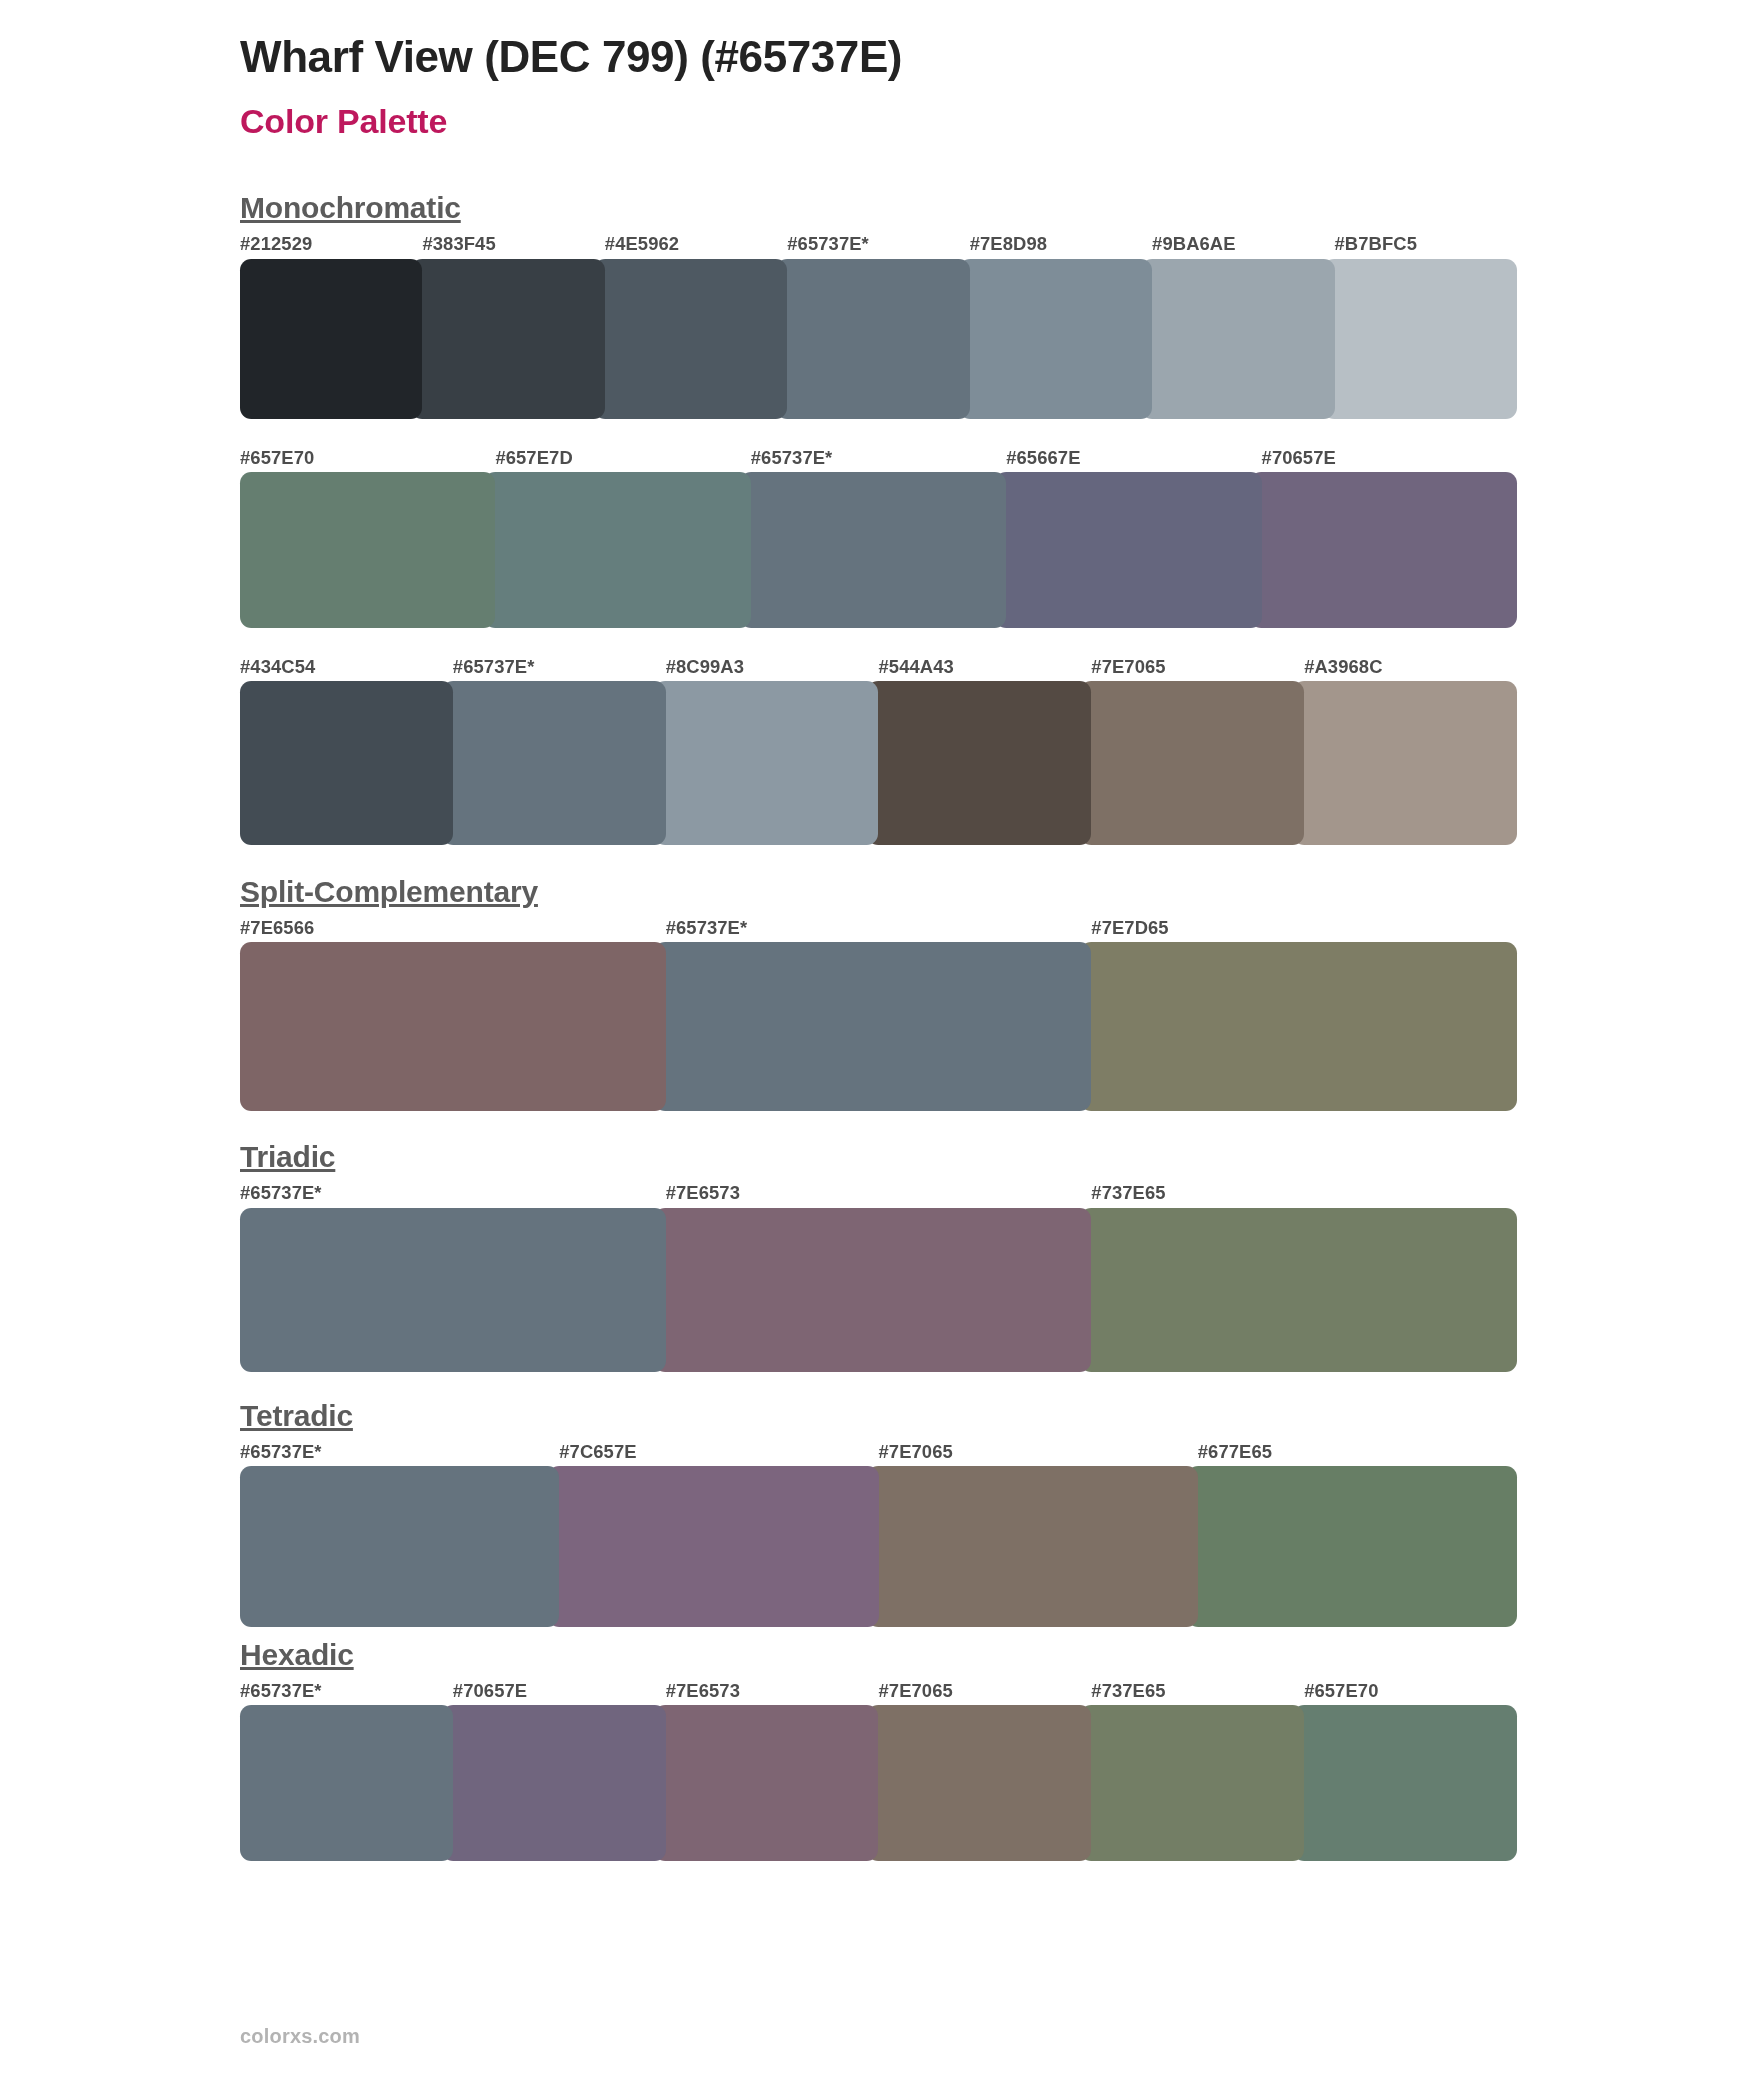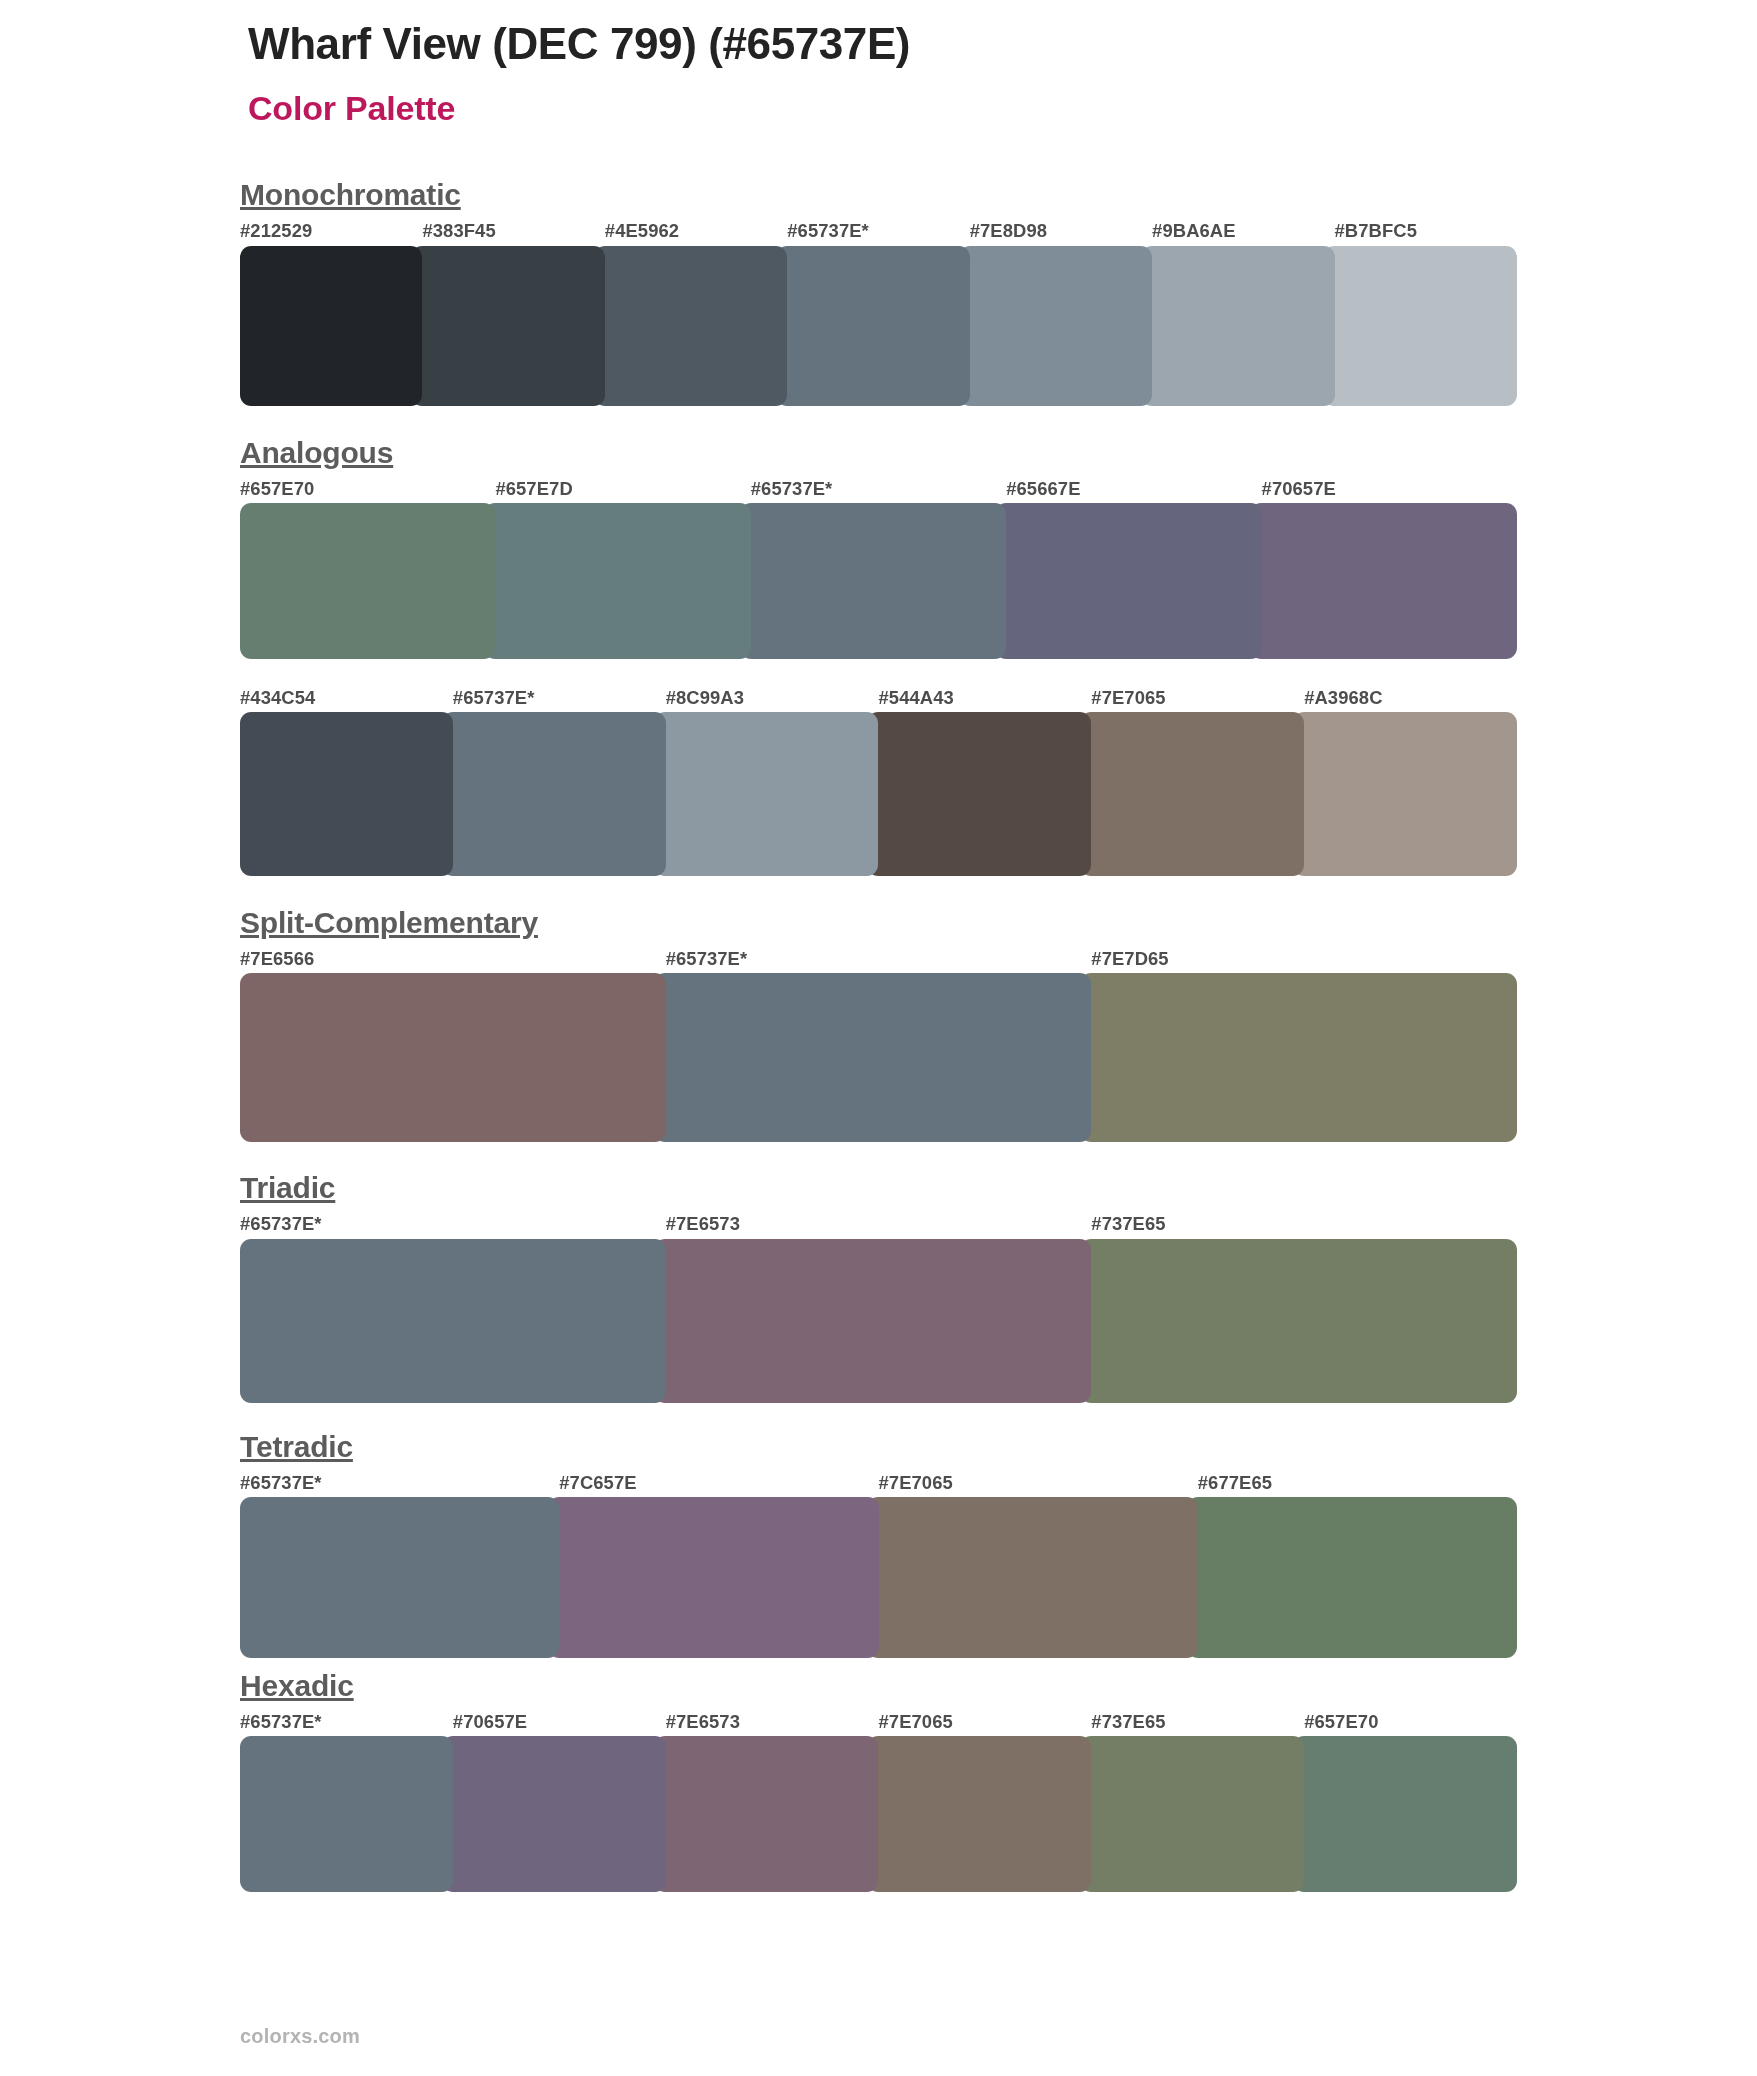--- a/index.html
+++ b/index.html
@@ -20,22 +20,21 @@
     position: relative;
     width: 1757px;
     height: 2077px;
     background: #ffffff;
     box-sizing: border-box;
     padding: 0 240px 0 240px;
   }
 
   
   .header {
-    padding-top: 18px;
-    margin-left: 8px;
+    padding-top: 31px;
   }
   .page-title {
     font-size: 44px;
     font-weight: bold;
     color: #232323;
     letter-spacing: -0.4px;
     line-height: 1.18;
     margin: 0;
     white-space: nowrap;
   }
@@ -151,21 +150,20 @@
           <div class="swatch" title="#212529" style="width: 14.2857%; background: rgb(33, 37, 41); z-index: 7;"></div>
           <div class="swatch" title="#383F45" style="width: calc(14.2857% + 11.2px); background: rgb(56, 63, 69); z-index: 6; margin-left: -11.2px;"></div>
           <div class="swatch" title="#4E5962" style="width: calc(14.2857% + 11.2px); background: rgb(78, 89, 98); z-index: 5; margin-left: -11.2px;"></div>
           <div class="swatch" title="#65737E*" style="width: calc(14.2857% + 11.2px); background: rgb(101, 115, 126); z-index: 4; margin-left: -11.2px;"></div>
           <div class="swatch" title="#7E8D98" style="width: calc(14.2857% + 11.2px); background: rgb(126, 141, 152); z-index: 3; margin-left: -11.2px;"></div>
           <div class="swatch" title="#9BA6AE" style="width: calc(14.2857% + 11.2px); background: rgb(155, 166, 174); z-index: 2; margin-left: -11.2px;"></div>
           <div class="swatch" title="#B7BFC5" style="width: calc(14.2857% + 11.2px); background: rgb(183, 191, 197); z-index: 1; margin-left: -11.2px;"></div>
         </div>
       </div>
       <div class="section analog">
-        <div class="section-title">Analogous</div>
         <div class="swatch-labels">
           <div class="swatch-label" style="width: 20%;">#657E70</div>
           <div class="swatch-label" style="width: 20%;">#657E7D</div>
           <div class="swatch-label" style="width: 20%;">#65737E*</div>
           <div class="swatch-label" style="width: 20%;">#65667E</div>
           <div class="swatch-label" style="width: 20%;">#70657E</div>
         </div>
         <div class="swatch-band">
           <div class="swatch" title="#657E70" style="width: 20%; background: rgb(101, 126, 112); z-index: 5;"></div>
           <div class="swatch" title="#657E7D" style="width: calc(20% + 11.2px); background: rgb(101, 126, 125); z-index: 4; margin-left: -11.2px;"></div>

